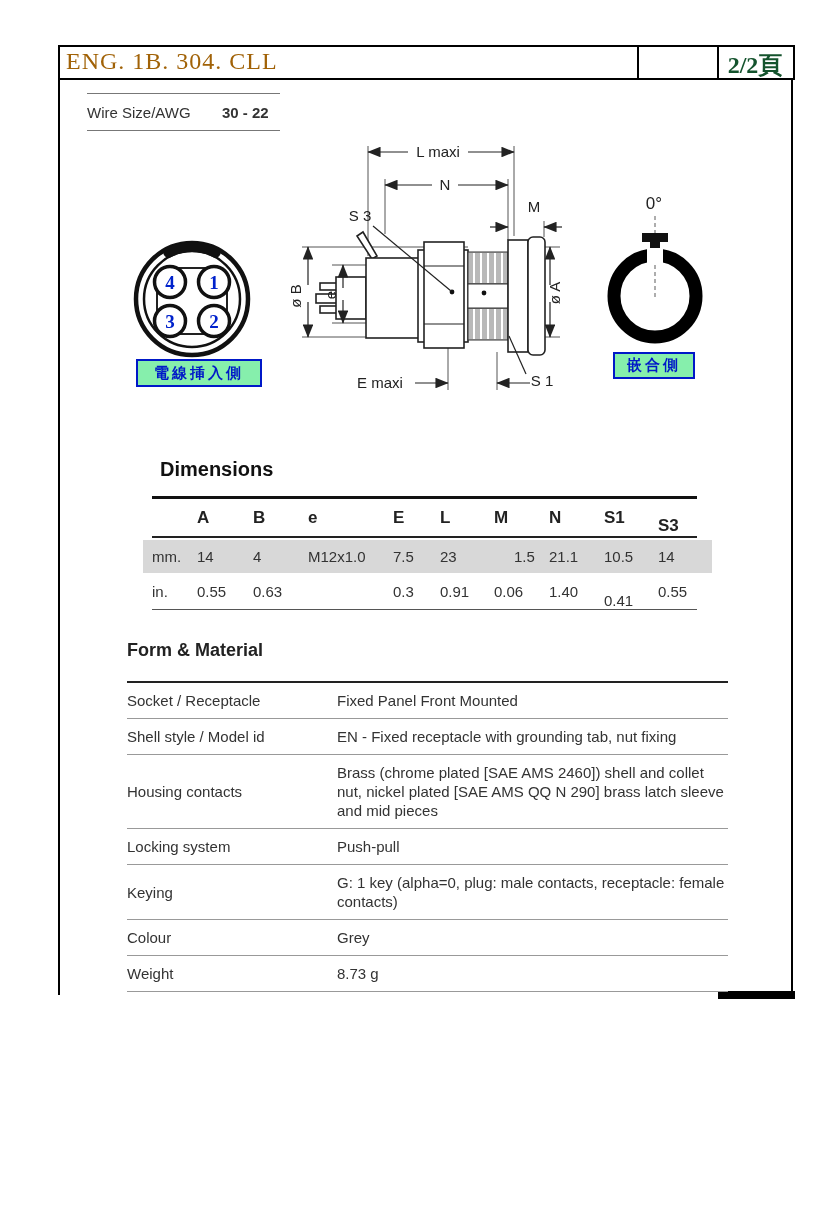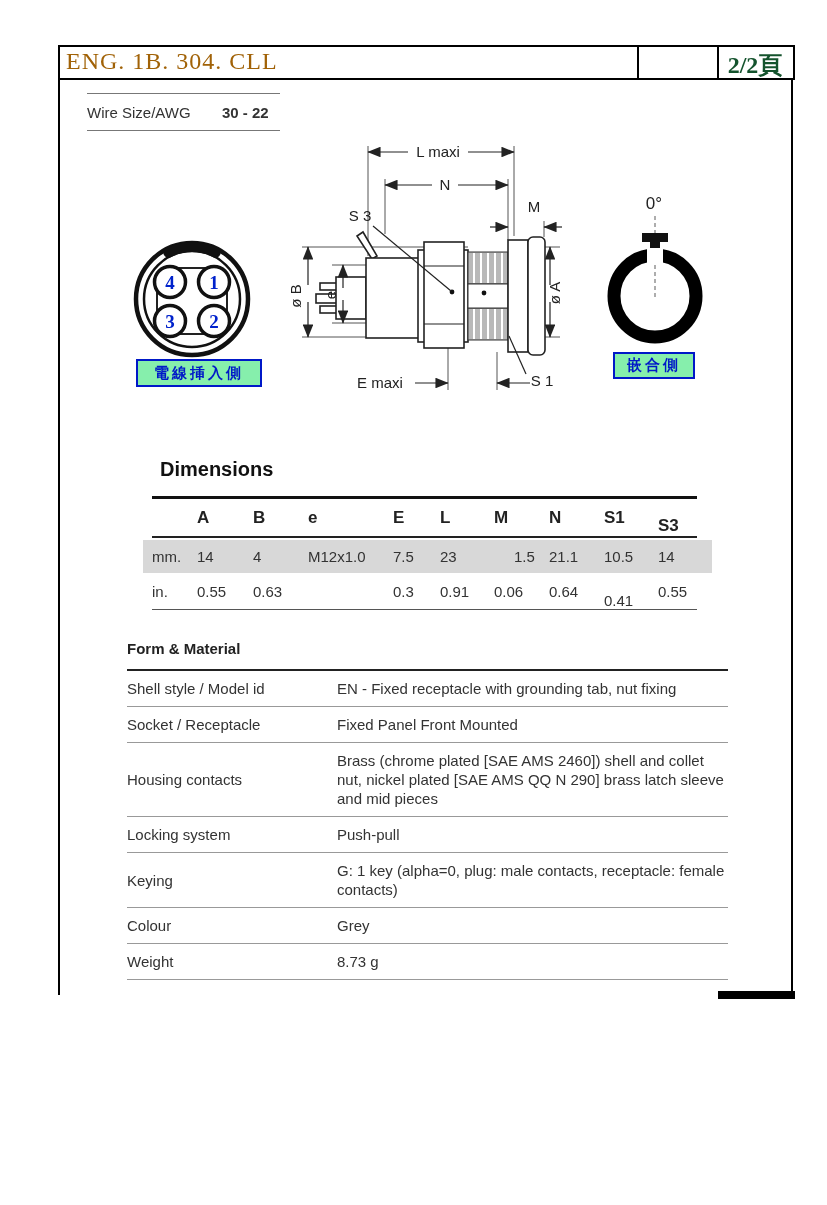--- a/index.html
+++ b/index.html
@@ -44,21 +44,21 @@
   .dim-title{left:152px;top:458px;font-size:20px;font-weight:bold;color:#111;margin-left:8px;}
   .dim-rule-top{left:152px;top:496px;width:545px;height:3px;background:#111;}
   .dim-rule-mid{left:152px;top:536px;width:545px;height:2px;background:#222;}
   .dim-rule-bot{left:152px;top:609px;width:545px;height:1px;background:#555;}
   .dim-grey{left:143px;top:540px;width:569px;height:33px;background:#d8d8d8;}
   .dim-cell{position:absolute;font-size:15px;color:#333;white-space:nowrap;}
   .dim-head{font-size:17px;font-weight:bold;color:#222;}
 
   
   .fm{left:127px;top:640px;width:601px;}
-  .fm-title{font-size:15px;font-weight:bold;color:#222;margin:0 0 12px 0;}
+  .fm-title{font-size:18px;font-weight:bold;color:#222;margin:0 0 20px 0;}
   .fm-rule{height:2px;background:#222;}
   .fm-row{display:flex;border-bottom:1px solid #999;padding:8px 0;}
   .fm-label{width:210px;flex:0 0 210px;font-size:15px;line-height:19px;color:#333;}
   .fm-value{width:400px;font-size:15px;line-height:19px;color:#333;}
 </style>
 </head>
 <body>
 
 <div class="abs header-box">
   <div class="abs header-title">ENG. 1B. 304. CLL</div>
@@ -221,36 +221,36 @@
   <span class="dim-cell" style="left:452px;top:40px;">10.5</span>
   <span class="dim-cell" style="left:506px;top:40px;">14</span>
 
   <span class="dim-cell" style="left:0;top:75px;">in.</span>
   <span class="dim-cell" style="left:45px;top:75px;">0.55</span>
   <span class="dim-cell" style="left:101px;top:75px;">0.63</span>
   <span class="dim-cell" style="left:156px;top:75px;"></span>
   <span class="dim-cell" style="left:241px;top:75px;">0.3</span>
   <span class="dim-cell" style="left:288px;top:75px;">0.91</span>
   <span class="dim-cell" style="left:342px;top:75px;">0.06</span>
-  <span class="dim-cell" style="left:397px;top:75px;">0.64</span>
+  <span class="dim-cell" style="left:397px;top:75px;">1.40</span>
   <span class="dim-cell" style="left:452px;top:84px;">0.41</span>
   <span class="dim-cell" style="left:506px;top:75px;">0.55</span>
 </div>
 
 <div class="abs fm">
   <div class="fm-title">Form &amp; Material</div>
   <div class="fm-rule"></div>
 
   <div class="fm-row">
+    <div class="fm-label">Socket / Receptacle</div>
+    <div class="fm-value">Fixed Panel Front Mounted</div>
+  </div>
+  <div class="fm-row">
     <div class="fm-label">Shell style / Model id</div>
     <div class="fm-value">EN - Fixed receptacle with grounding tab, nut fixing</div>
-  </div>
-  <div class="fm-row">
-    <div class="fm-label">Socket / Receptacle</div>
-    <div class="fm-value">Fixed Panel Front Mounted</div>
   </div>
   <div class="fm-row" style="align-items:center;">
     <div class="fm-label">Housing contacts</div>
     <div class="fm-value">Brass (chrome plated [SAE AMS 2460]) shell and collet nut, nickel plated [SAE AMS QQ N 290] brass latch sleeve and mid pieces</div>
   </div>
   <div class="fm-row">
     <div class="fm-label">Locking system</div>
     <div class="fm-value">Push-pull</div>
   </div>
   <div class="fm-row" style="align-items:center;">

